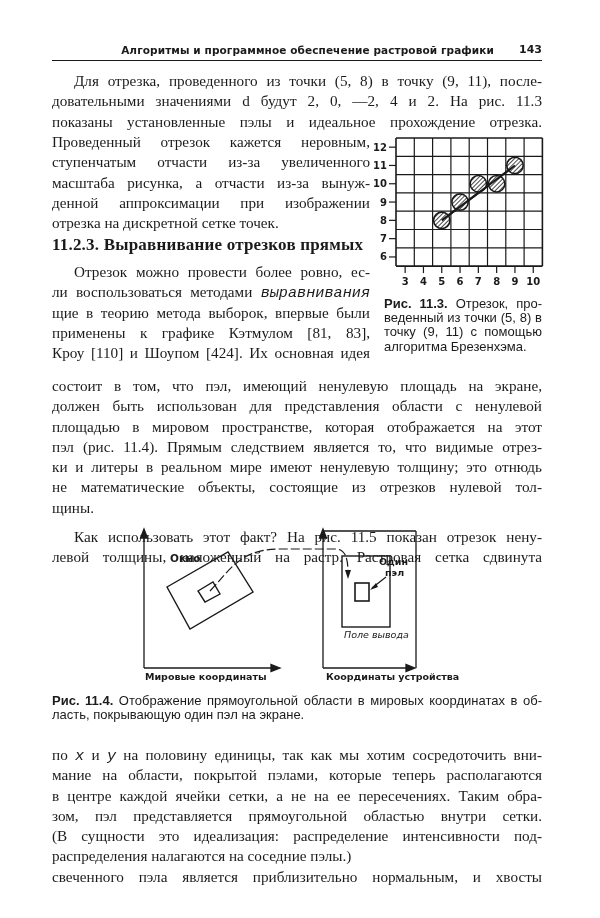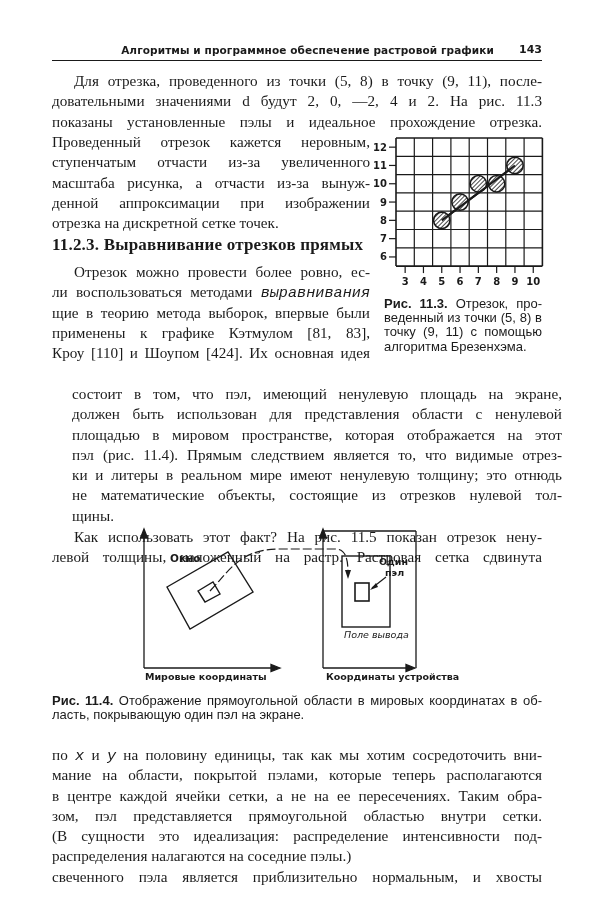--- a/index.html
+++ b/index.html
@@ -136,21 +136,21 @@
   <div class="heading">11.2.3. Выравнивание отрезков прямых</div>
 
   <div class="txt" style="left:52px; top:262px; width:318px;">
     <span class="ln ind">Отрезок можно провести более ровно, ес-</span>
     <span class="ln"><span>ли воспользоваться методами </span><em>выравнивания</em></span>
     <span class="ln">щие в теорию метода выборок, впервые были</span>
     <span class="ln">применены к графике Кэтмулом [81, 83],</span>
     <span class="ln">Кроу [110] и Шоупом [424]. Их основная идея</span>
   </div>
 
-  <div class="txt" style="left:52px; top:384px; width:490px;margin-left:20px;">
+  <div class="txt" style="left:52px; top:376px; width:490px;">
     <span class="ln">состоит в том, что пэл, имеющий ненулевую площадь на экране,</span>
     <span class="ln">должен быть использован для представления области с ненулевой</span>
     <span class="ln">площадью в мировом пространстве, которая отображается на этот</span>
     <span class="ln">пэл (рис. 11.4). Прямым следствием является то, что видимые отрез-</span>
     <span class="ln">ки и литеры в реальном мире имеют ненулевую толщину; это отнюдь</span>
     <span class="ln">не математические объекты, состоящие из отрезков нулевой тол-</span>
     <span class="ln last">щины.</span>
   </div>
 
   <div class="txt" style="left:52px; top:527px; width:490px;">

